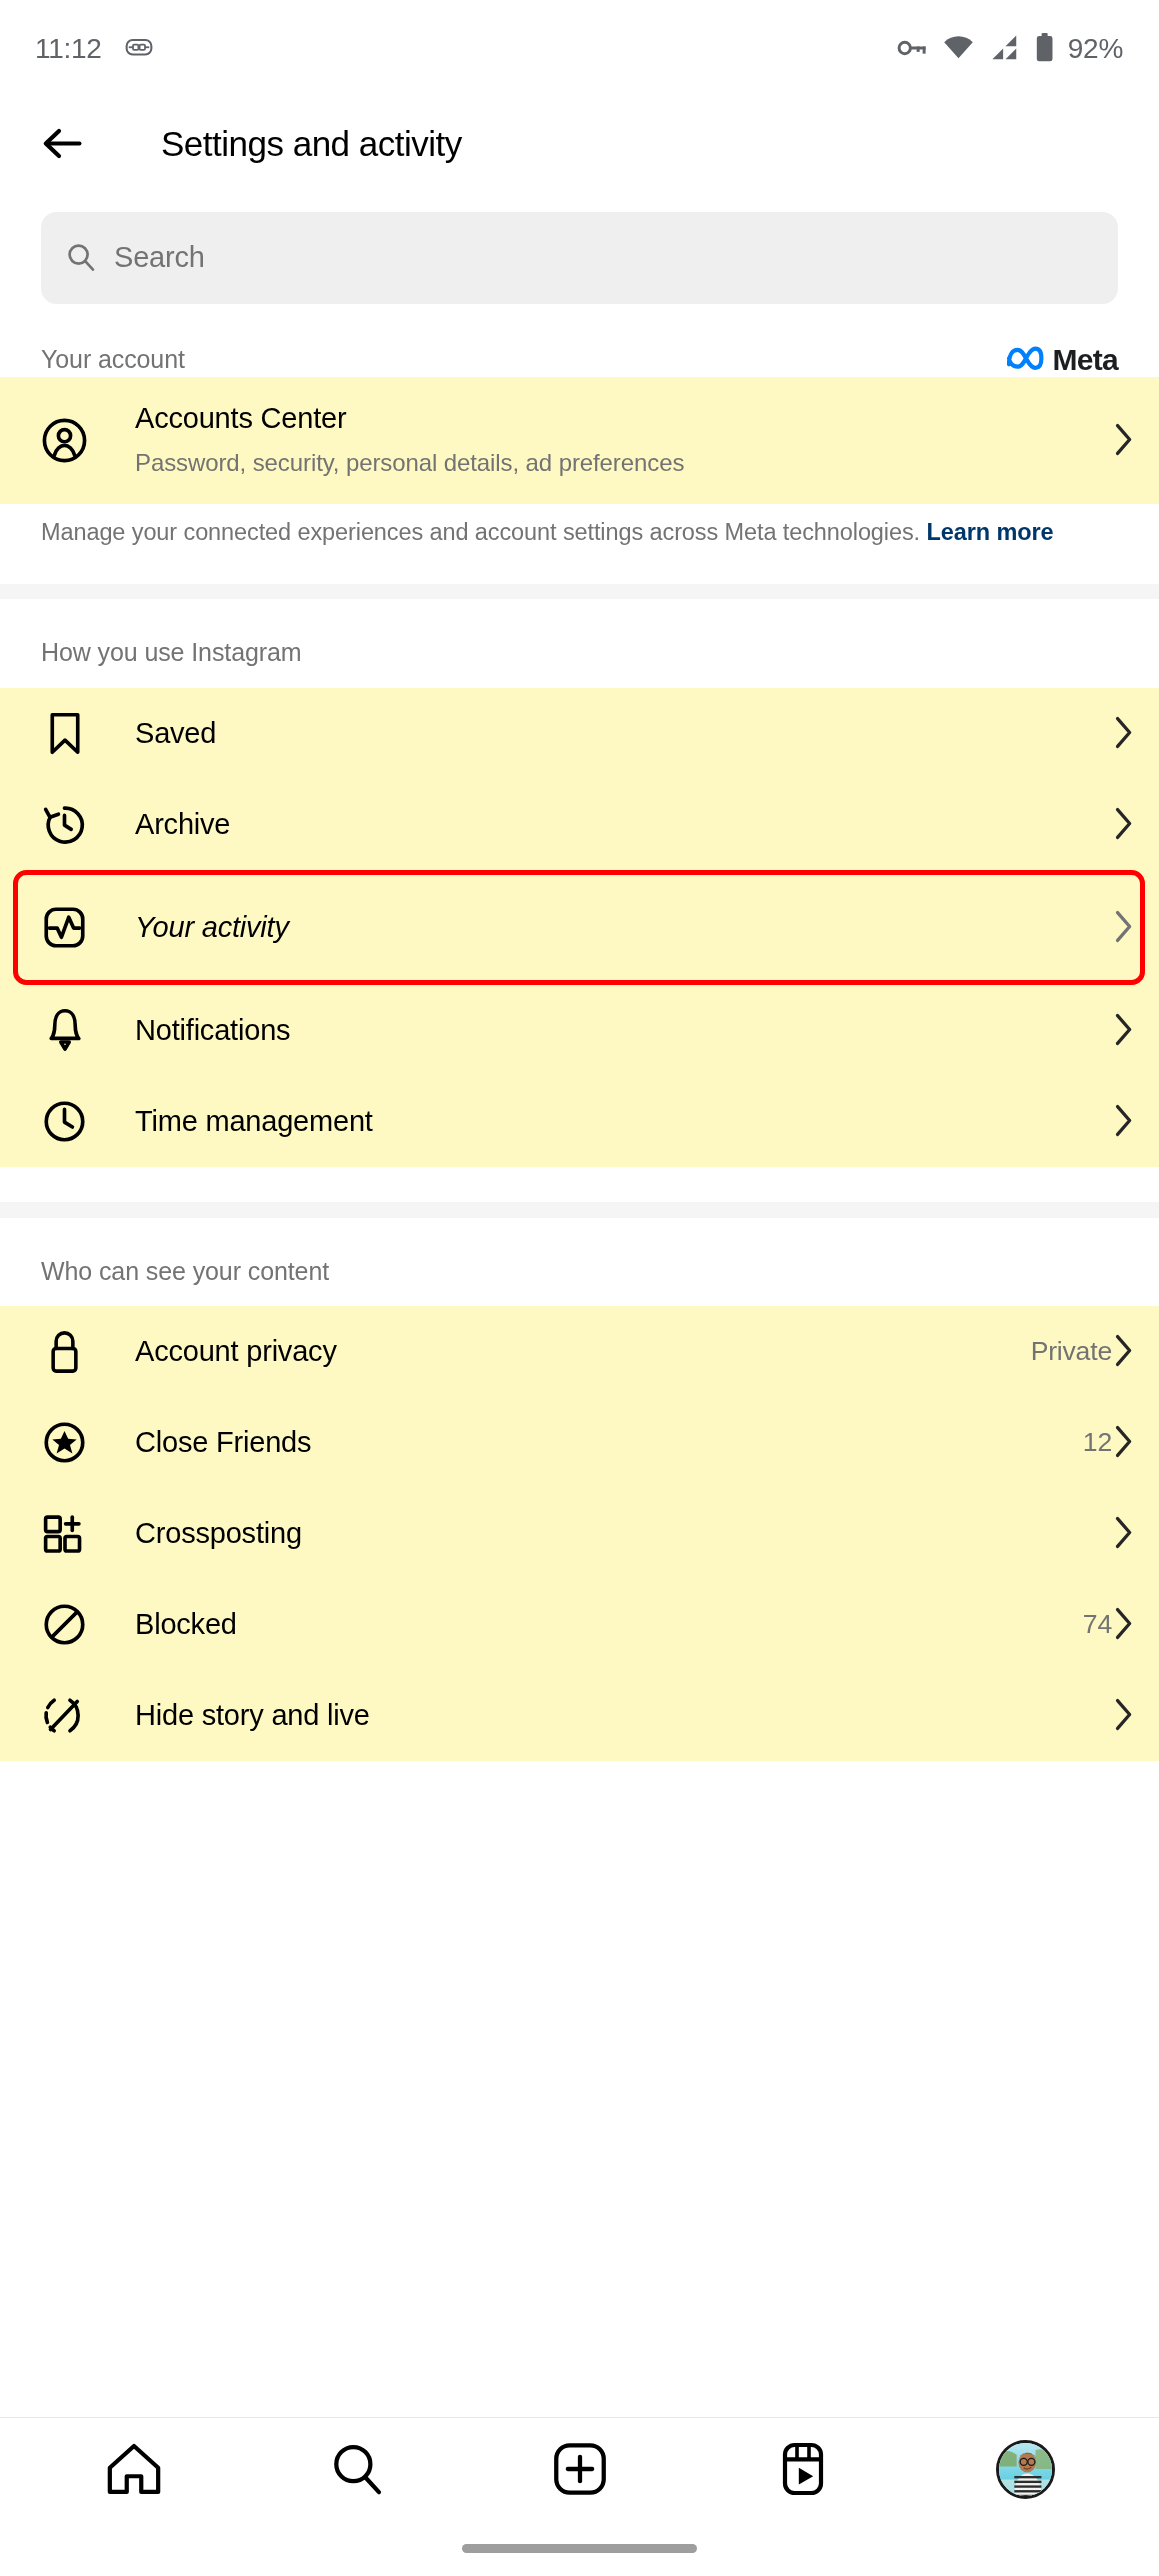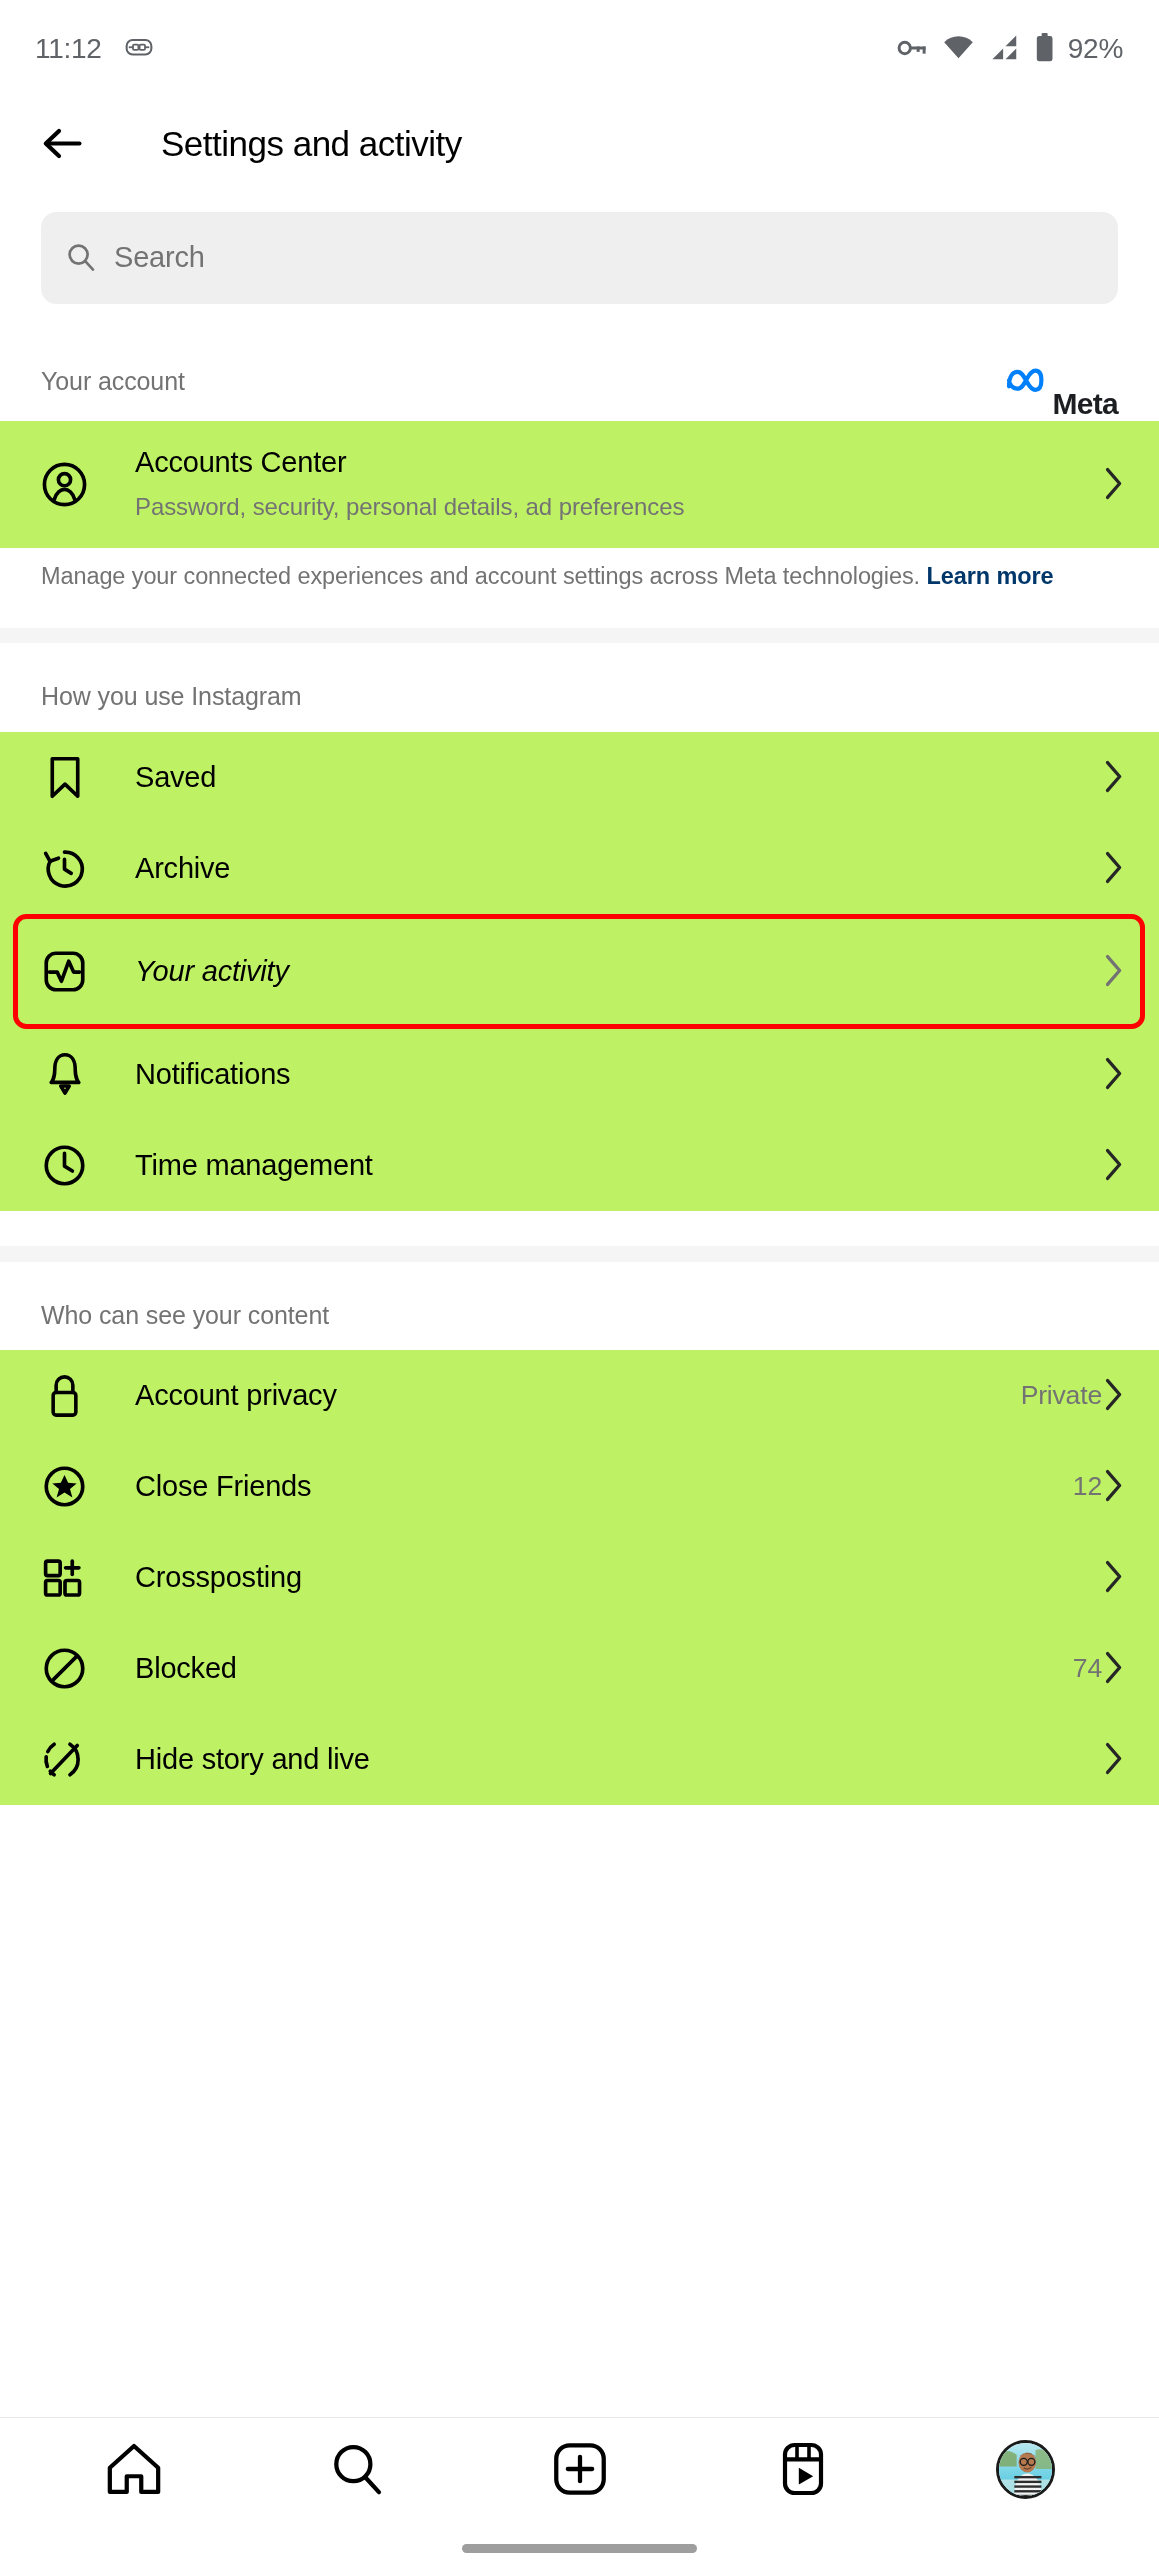--- a/index.html
+++ b/index.html
@@ -109,32 +109,31 @@
   .meta-brand {
     display: flex;
     align-items: center;
     gap: 7.2px;
   }
   .meta-word {
     font-size: 30px;
     font-weight: 700;
     color: #1c1e21;
     letter-spacing: -0.7px;
-    margin-top: 44px;
   }
 
   
   .row {
     display: flex;
     align-items: center;
-    padding: 0 35px 0 41px;
+    padding: 0 25px 0 41px;
     box-sizing: border-box;
     min-height: 91px;
     cursor: pointer;
-    background: #bef264;
+    background: #fef9c3;
   }
   .row-icon {
     width: 47px;
     min-width: 47px;
     display: flex;
     align-items: center;
     justify-content: center;
   }
   .row-body {
     flex: 1;

